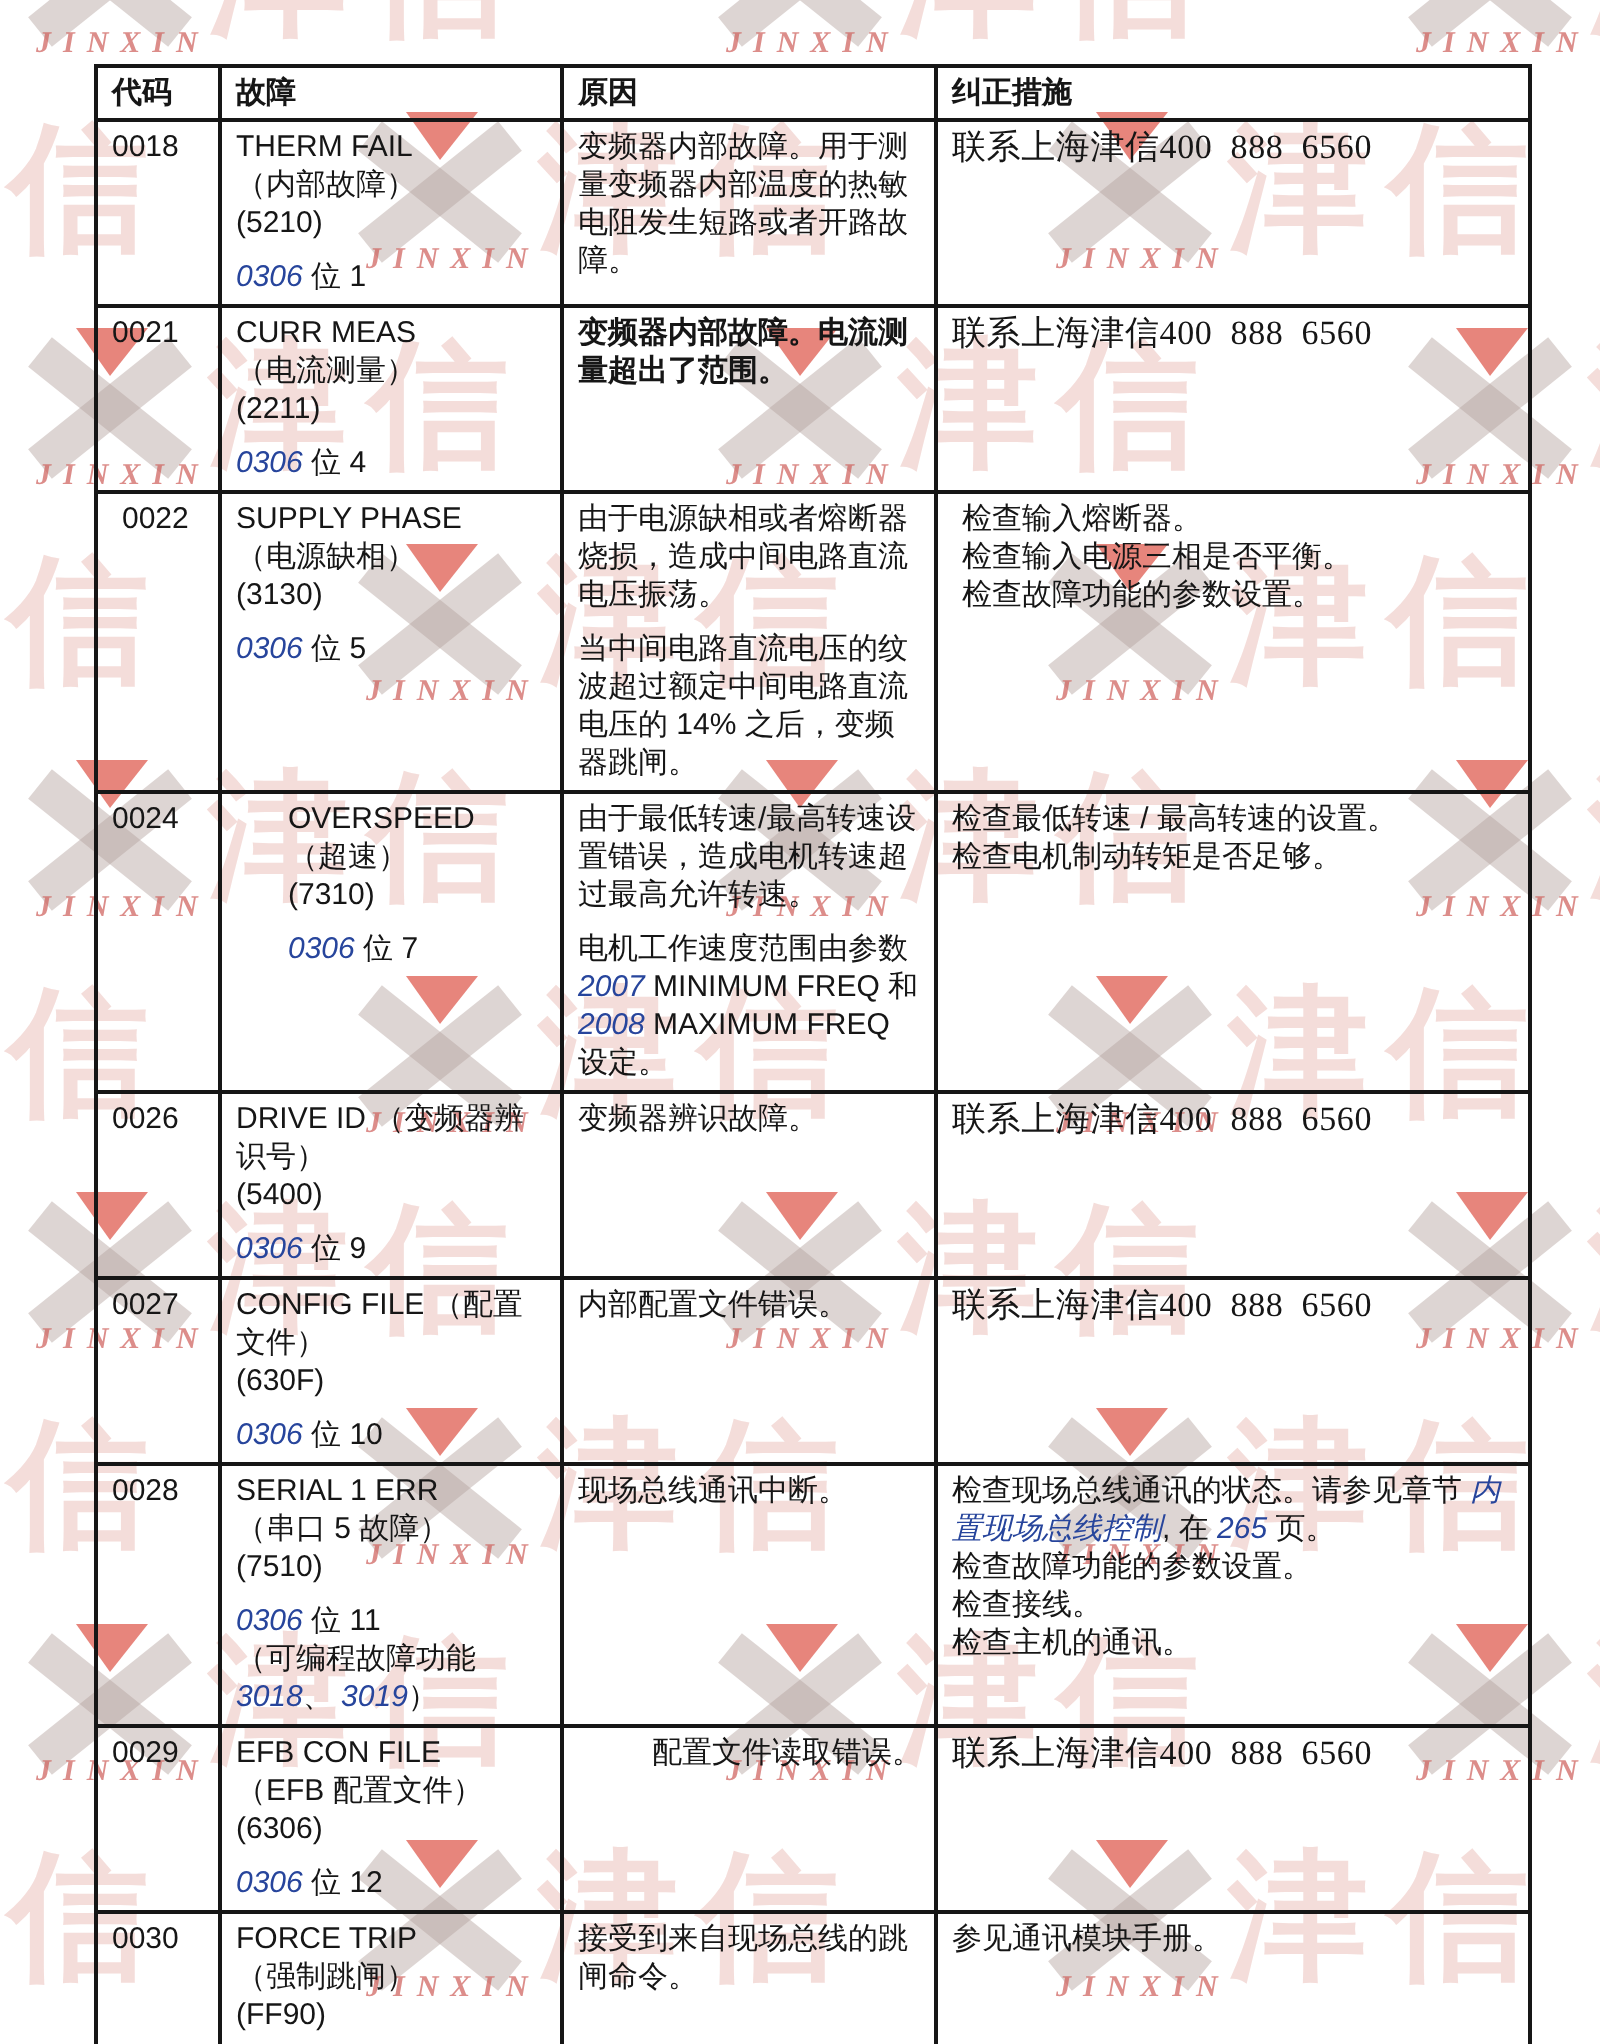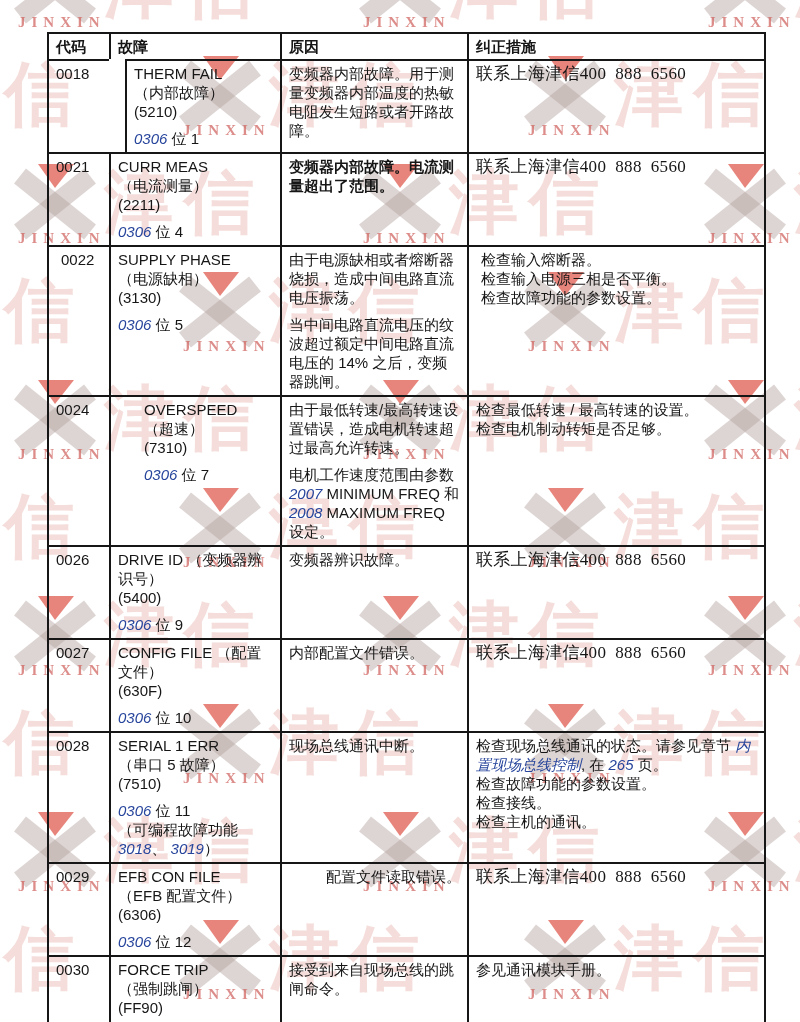--- a/index.html
+++ b/index.html
@@ -14,21 +14,21 @@
   .wm-tile{position:absolute;width:330px;height:100px;white-space:nowrap;}
   .wm-x{position:absolute;left:0;top:4px;}
   .wm-cn{
     position:absolute;left:96px;top:-4px;
     font-size:70px;font-weight:700;line-height:96px;letter-spacing:10px;
     color:rgba(220,143,133,0.30);
     font-family:"Liberation Sans",sans-serif;
   }
   .wm-en{
     position:absolute;left:10px;top:72px;
-    font-size:15px;font-weight:800;letter-spacing:6px;
+    font-size:15px;font-weight:800;font-style:italic;letter-spacing:6px;
     color:rgba(205,92,88,0.70);
     font-family:"Liberation Serif",serif;
   }
   
   #page{position:absolute;inset:0;z-index:1;}
   .tbl{
     position:absolute;left:47px;top:32px;width:715px;
     border:2px solid #161616;background:transparent;
     font-size:15px;line-height:19px;
   }
@@ -295,21 +295,21 @@
   <div class="tbl">
     <div class="tr thead">
       <div class="td">代码</div>
       <div class="td">故障</div>
       <div class="td">原因</div>
       <div class="td">纠正措施</div>
     </div>
     <div id="tbody">
         <div class="tr">
           <div class="td" style="min-height: 93px;"><div class="p"><span>0018</span></div></div>
-          <div class="td" style="min-height: 93px; margin-left: 16px;"><div class="p"><span>THERM FAIL</span></div><div class="p"><span>（内部故障）</span></div><div class="p"><span>(5210)</span></div><div class="p sp"><span class="seg-b">0306</span><span> 位 1</span></div></div>
+          <div class="td" style="min-height: 93px;"><div class="p"><span>THERM FAIL</span></div><div class="p"><span>（内部故障）</span></div><div class="p"><span>(5210)</span></div><div class="p sp"><span class="seg-b">0306</span><span> 位 1</span></div></div>
           <div class="td" style="min-height: 93px;"><div class="p"><span>变频器内部故障。用于测量变频器内部温度的热敏电阻发生短路或者开路故障。</span></div></div>
           <div class="td" style="min-height: 93px;"><div class="p"><span class="seg-c">联系上海津信400  888  6560</span></div></div>
         </div>
         <div class="tr">
           <div class="td" style="min-height: 79px;"><div class="p"><span>0021</span></div></div>
           <div class="td" style="min-height: 79px;"><div class="p"><span>CURR MEAS</span></div><div class="p"><span>（电流测量）</span></div><div class="p"><span>(2211)</span></div><div class="p sp"><span class="seg-b">0306</span><span> 位 4</span></div></div>
           <div class="td" style="min-height: 79px; font-weight: bold;"><div class="p"><span>变频器内部故障。电流测量超出了范围。</span></div></div>
           <div class="td" style="min-height: 79px;"><div class="p"><span class="seg-c">联系上海津信400  888  6560</span></div></div>
         </div>
         <div class="tr">

